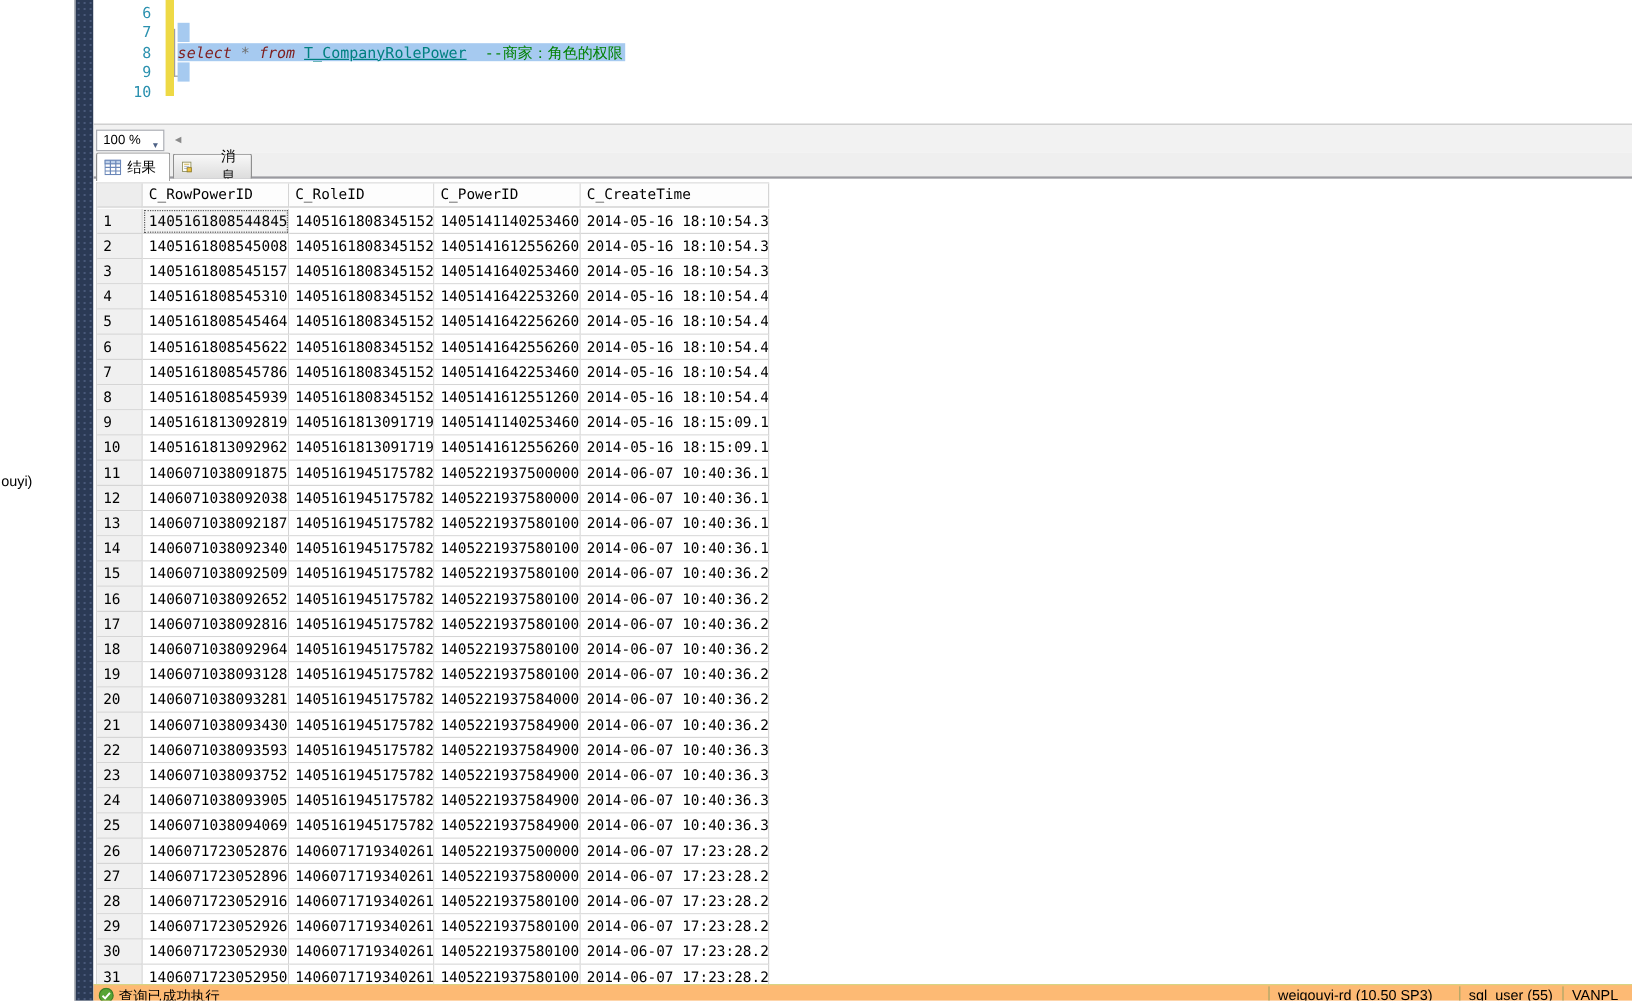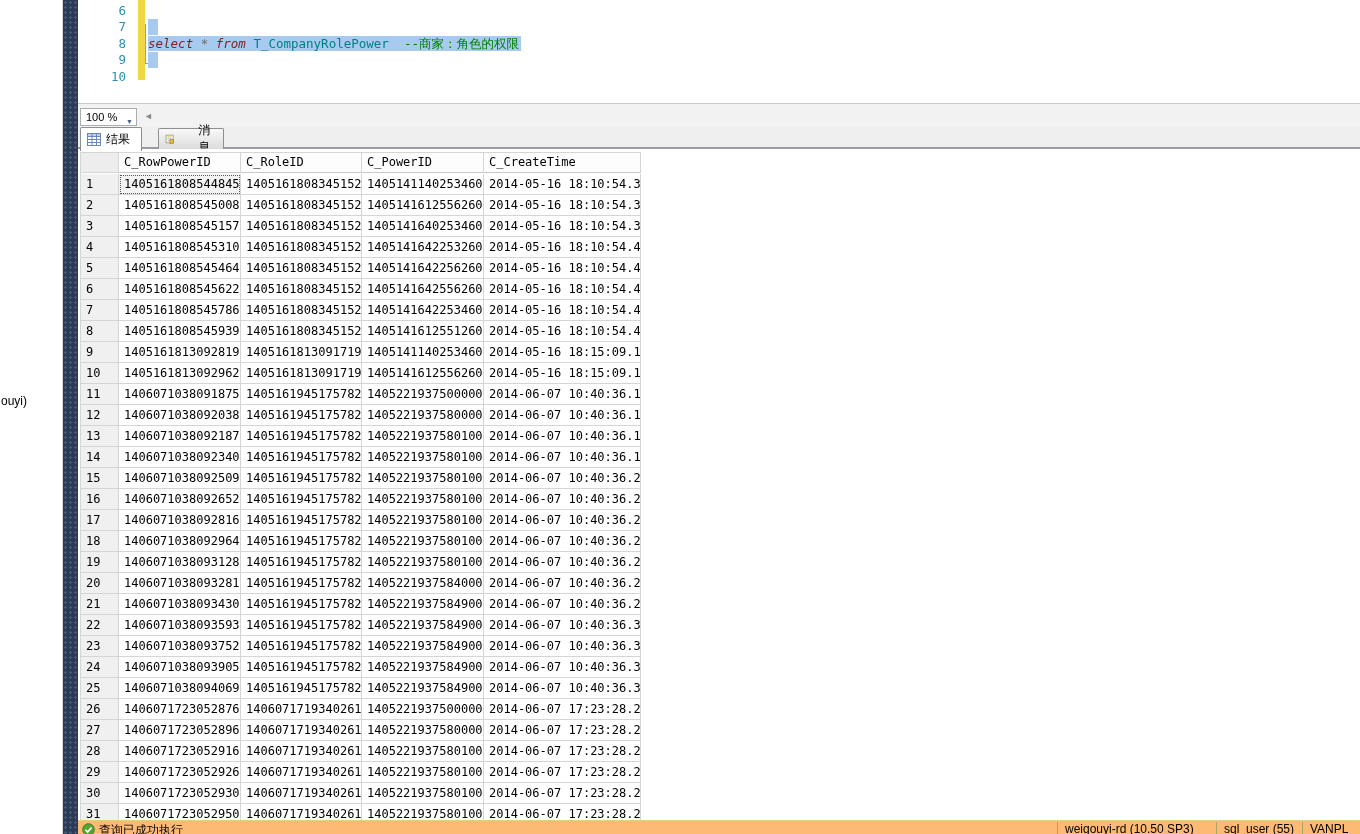--- a/index.html
+++ b/index.html
@@ -28,41 +28,41 @@
   .change-bar { position:absolute; left:60px; top:0; width:7px; height:80px; background:#eed945; }
   .stmt-bracket { position:absolute; left:67px; top:24px; width:5px; height:40px;
         border-left:1px solid #9f9f9f; border-bottom:1px solid #9f9f9f; }
   .editor-code { position:absolute; left:70px; top:3px; right:0; }
   .code-line { height:16.4px; line-height:16.4px; white-space:pre;
         font-family:"DejaVu Sans Mono", monospace; font-size:12.5px; color:#000; }
   .sel-strip { display:inline-block; width:10px; height:16px; vertical-align:top; background:#a6caf0; }
   .sel-text { background:#a6caf0; padding-right:2px; }
   .tok-keyword { color:#7f1d1d;font-style:italic; }
   .tok-operator { color:#6e6e6e; }
-  .tok-table { color:#008080; }
+  .tok-table { color:#008080;text-decoration:underline; }
   .tok-comment { color:#008000; }
   .tok-plain { color:#000; }
 
   
   .editor-hsbar { position:absolute; left:0; top:103px; width:1282px; height:24px;
         background:#f2f2f2; border-top:1px solid #c8c8c8; }
   .zoom-combo { position:absolute; left:2px; top:4px; width:57px; height:18px; background:#fff;
         border:1px solid #abadb3; font-size:11px; line-height:15px; padding-left:5px; color:#000;
         display:flex; align-items:center; }
   .zoom-combo .arrow { position:absolute; right:3px; top:5px; font-size:7px; color:#4d6185; }
   .hscroll-left { position:absolute; left:66px; top:8px; font-size:9px; color:#8a8a8a; line-height:9px; }
 
   
   .tab-strip { position:absolute; left:0; top:127px; width:1282px; height:22px;
         background:#efefef; border-bottom:2px solid #9a9aa0; }
   .rtab { position:absolute; top:0; height:22px; display:flex; align-items:center; gap:5px;
         padding:0 8px 0 6px; font-size:12px; color:#000;
         border:1px solid #8f8f8f; border-bottom:none; border-radius:2px 2px 0 0; }
   .rtab.active { left:2px; width:62px; background:#fff; height:24px; z-index:2; }
-  .rtab.inactive { left:80px; width:66px; top:1px; height:21px;
+  .rtab.inactive { left:66px; width:66px; top:1px; height:21px;
         background:linear-gradient(#f8f8f8, #dcdcdc);gap:24px; }
 
   
   .results { position:absolute; left:0; top:149px; width:1282px; height:671px;
         background:#fff; overflow:hidden; }
   .grid { position:absolute; left:2px; top:3px; display:grid;
         grid-template-columns:38px 122px 121px 122px 157px;
         grid-auto-rows:21px; border-top:1px solid #d5d5d5; border-left:1px solid #d5d5d5; }
   .g-cell { border-right:1px solid #d5d5d5; border-bottom:1px solid #d5d5d5;
         font-family:"DejaVu Sans Mono", monospace; font-size:12px; color:#000;

